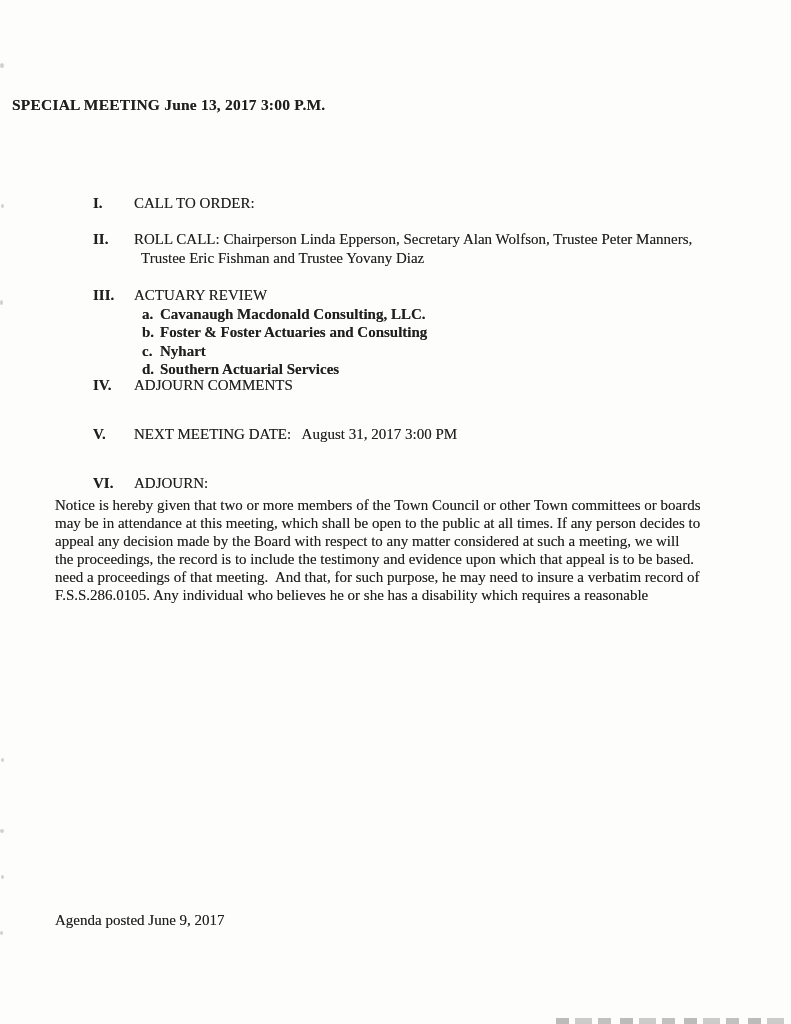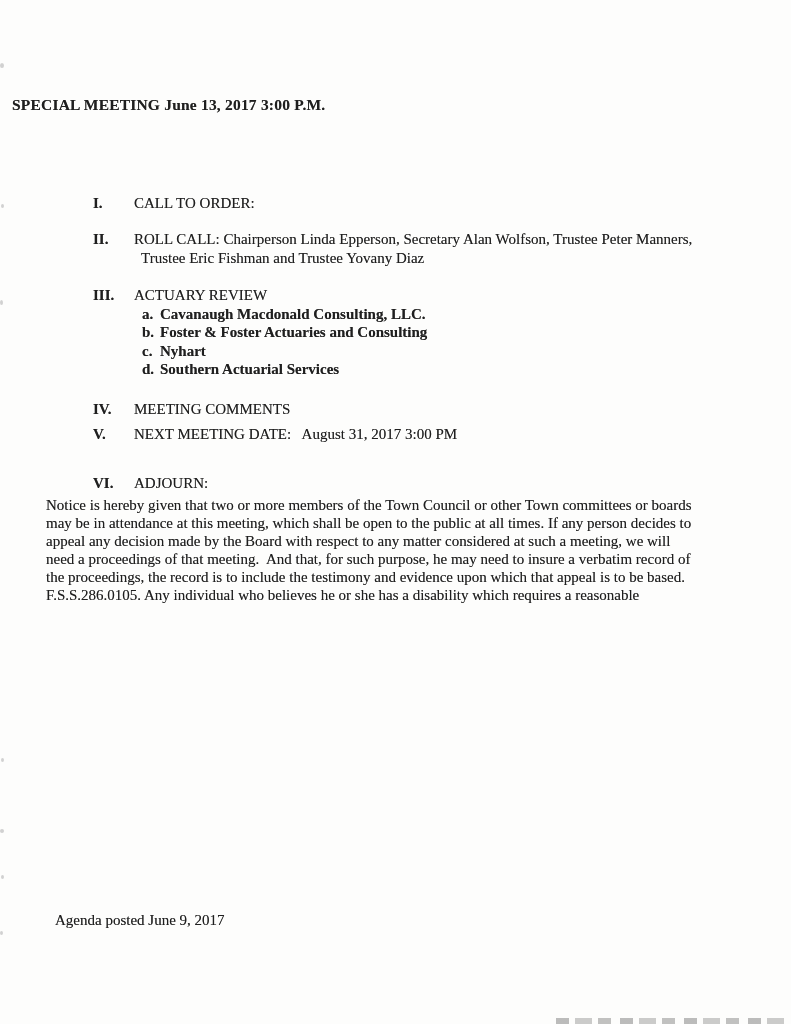--- a/index.html
+++ b/index.html
@@ -65,21 +65,21 @@
     display: flex;
     margin-left: 8px;
     font-weight: bold;
   }
   .sub-letter { flex: none; width: 18px; }
   .sub-text   { white-space: pre-wrap; }
 
   
   .notice {
     position: absolute;
-    left: 46px;
+    left: 55px;
     top: 496px;
     width: 700px;
     font-size: 15px;
     line-height: 18.1px;
   }
   .notice-line { white-space: pre-wrap; }
 
   
   .posted-note {
     position: absolute;
@@ -154,24 +154,24 @@
     <span class="numeral">II.</span>
     <div class="item-body">
       <div>
         <span class="item-title">ROLL CALL:</span>
         <span class="inline-rest">Chairperson Linda Epperson, Secretary Alan Wolfson, Trustee Peter Manners,</span>
       </div>
       <div class="wrap-line2">Trustee Eric Fishman and Trustee Yovany Diaz</div>
     </div>
   </div>
 
-  <div class="agenda-item" style="top:400px">
+  <div class="agenda-item" style="top:376px">
     <span class="numeral">IV.</span>
     <div class="item-body">
-      <span class="item-title">MEETING COMMENTS</span>
+      <span class="item-title">ADJOURN COMMENTS</span>
     </div>
   </div>
 
   <div class="agenda-item" style="top:425px">
     <span class="numeral">V.</span>
     <div class="item-body">
       <span class="item-title">NEXT MEETING DATE:   August 31, 2017 3:00 PM</span>
     </div>
   </div>
 
@@ -179,22 +179,22 @@
     <span class="numeral">VI.</span>
     <div class="item-body">
       <span class="item-title">ADJOURN:</span>
     </div>
   </div>
 
   <div class="notice">
     <div class="notice-line">Notice is hereby given that two or more members of the Town Council or other Town committees or boards</div>
     <div class="notice-line">may be in attendance at this meeting, which shall be open to the public at all times. If any person decides to</div>
     <div class="notice-line">appeal any decision made by the Board with respect to any matter considered at such a meeting, we will</div>
+    <div class="notice-line">the proceedings, the record is to include the testimony and evidence upon which that appeal is to be based.</div>
     <div class="notice-line">need a proceedings of that meeting.  And that, for such purpose, he may need to insure a verbatim record of</div>
-    <div class="notice-line">the proceedings, the record is to include the testimony and evidence upon which that appeal is to be based.</div>
     <div class="notice-line">F.S.S.286.0105. Any individual who believes he or she has a disability which requires a reasonable</div>
   </div>
 
   <div class="posted-note">Agenda posted June 9, 2017</div>
 
   <div class="bottom-artifact"></div>
   <div class="speck" style="left:0;   top:63px;  width:4px; height:5px;"></div>
   <div class="speck" style="left:1px; top:204px; width:3px; height:4px;"></div>
   <div class="speck" style="left:0;   top:300px; width:3px; height:5px;"></div>
   <div class="speck" style="left:1px; top:758px; width:3px; height:4px;"></div>

